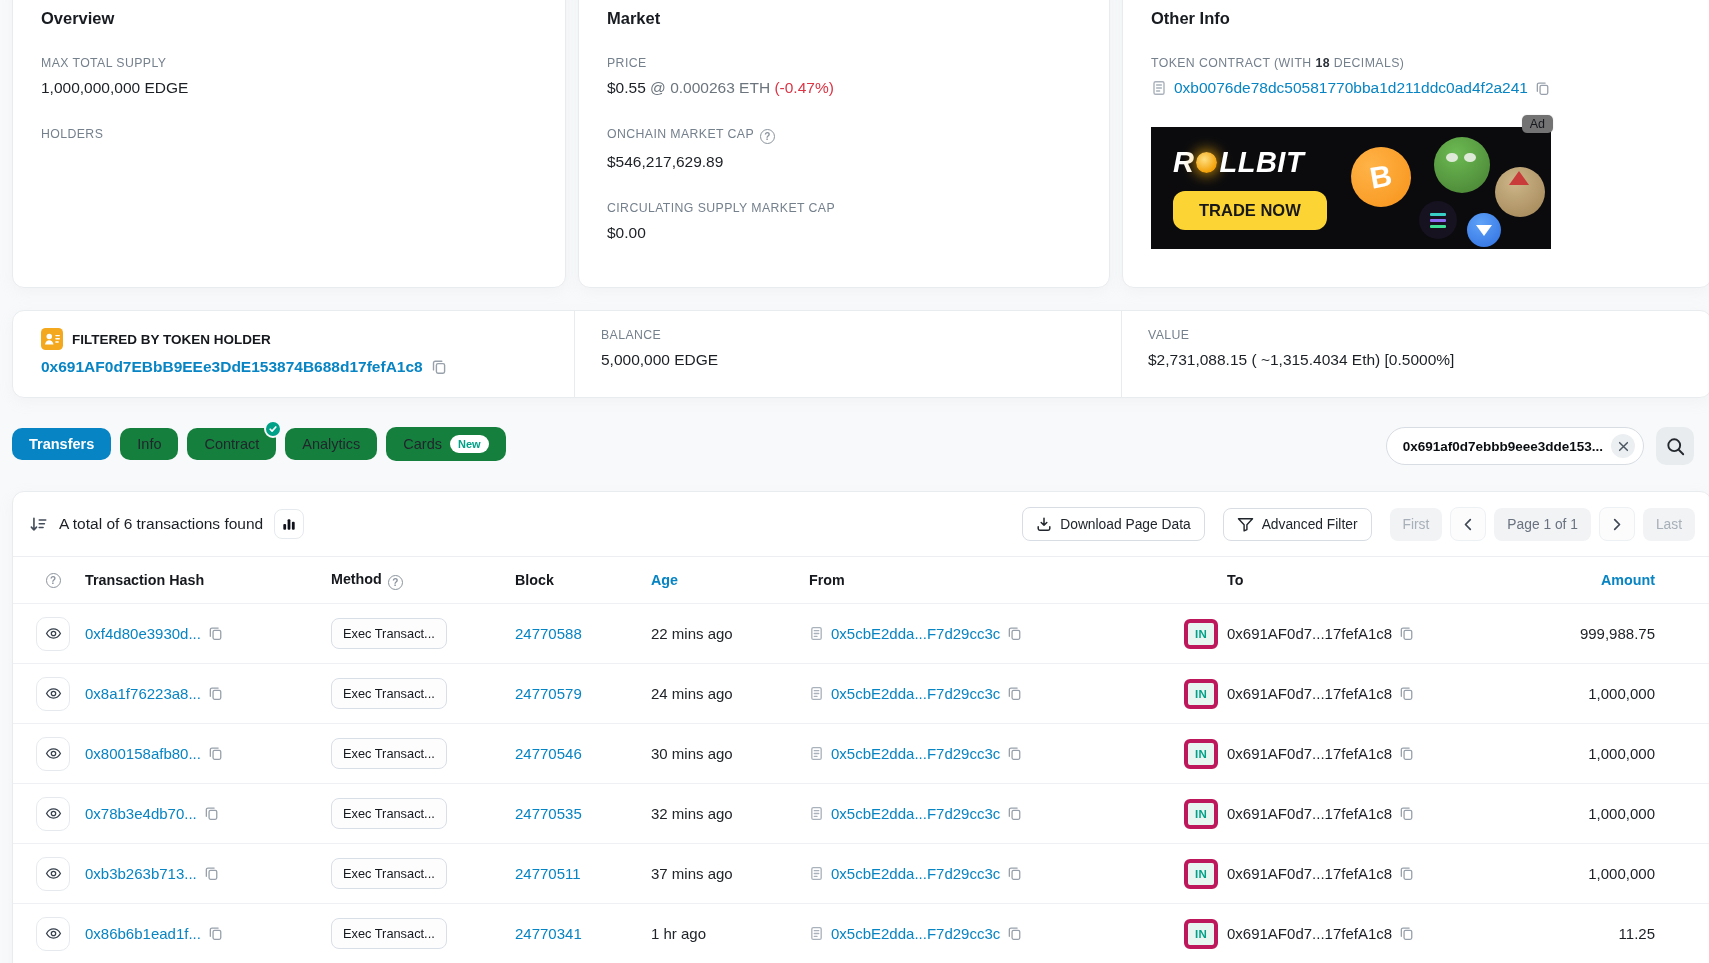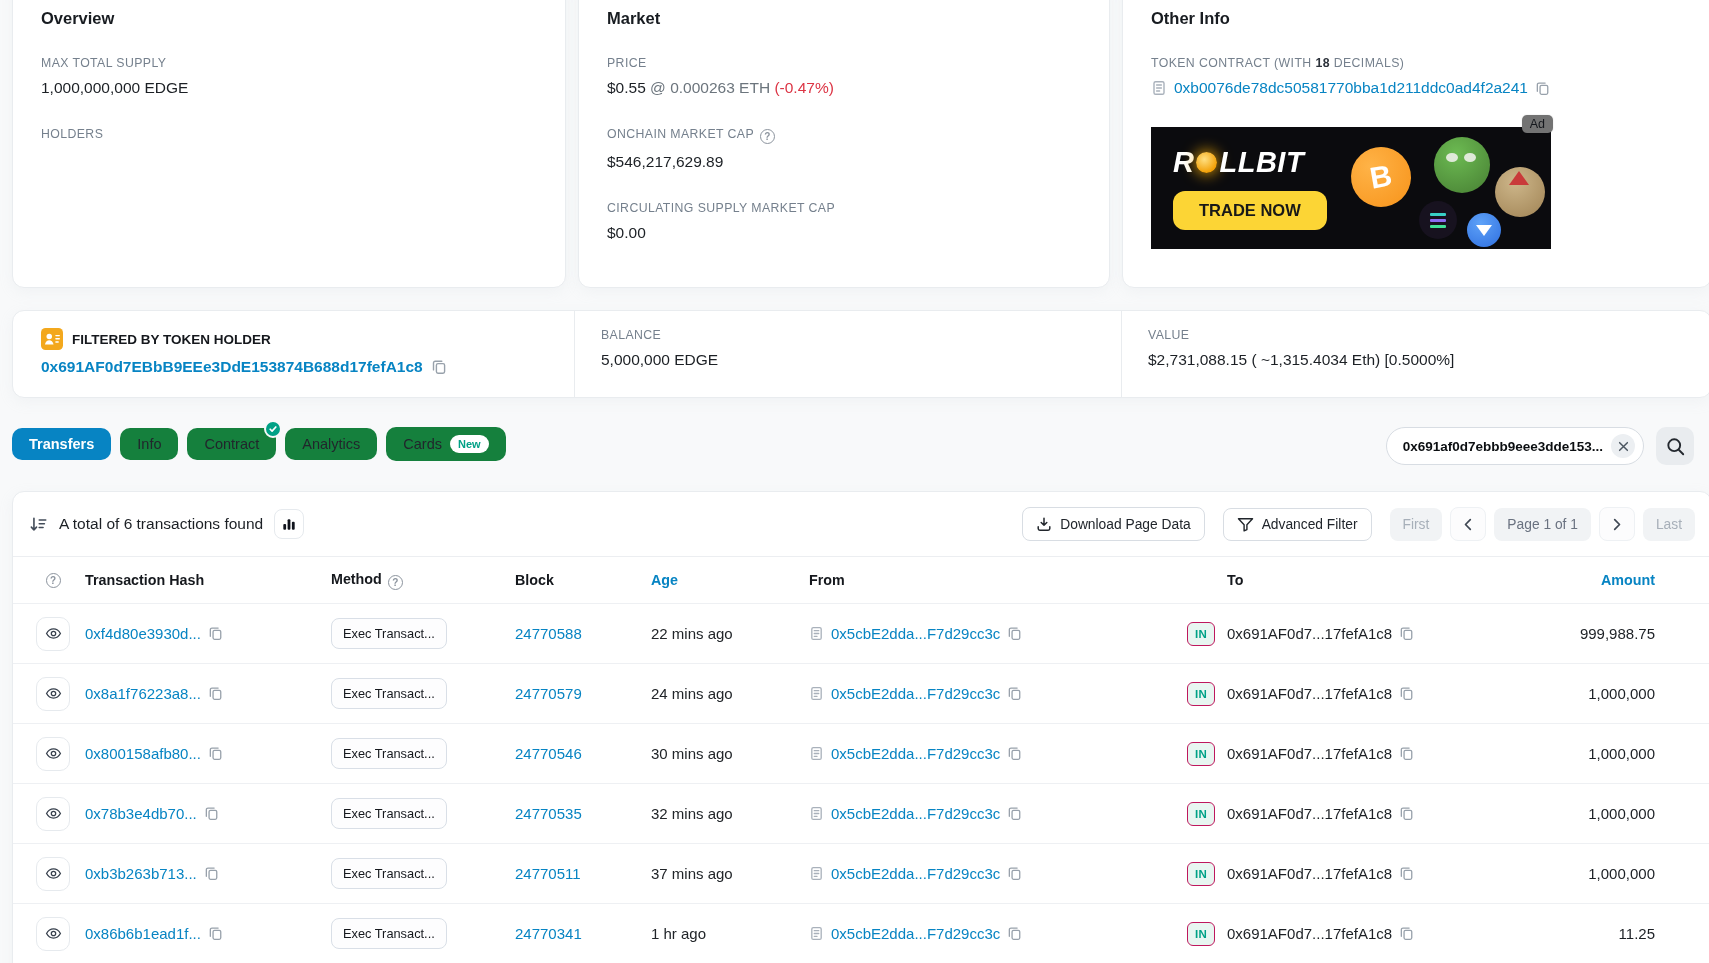--- a/index.html
+++ b/index.html
@@ -95,21 +95,21 @@
   .thead { height:46px; font-size:14.3px; font-weight:700; color:#15181d; }
   .thead .blue { color:#0784c3; cursor:pointer; }
   .th-center { display:flex; justify-content:center; }
   .th-amount { text-align:right; padding-right:56px; }
   .trow { height:60px; border-top:1px solid #eef0f3; font-size:15px; }
   .cell { display:flex; align-items:center; gap:7px; }
   .cell-center { justify-content:center; }
   .cell-amount { justify-content:flex-end; padding-right:56px; color:#1c2025; }
   .eye-btn { width:34px; height:34px; border:1px solid #e6eaee; border-radius:10px; background:#fff; display:flex; align-items:center; justify-content:center; color:#363f4c; cursor:pointer; }
   .method-btn { border:1px solid #d9dfe7; background:#fdfdfe; border-radius:8px; padding:7px 11px; font-size:12.8px; color:#15181d; cursor:pointer; white-space:nowrap; }
-  .in-badge { background:#e8f6f1; border:1px solid #be185d; color:#00a186; font-weight:700; font-size:11.5px; padding:5px 7px; border-radius:6px; letter-spacing:.3px; }
+  .in-badge { background:#e8f6f1; border:4px solid #be185d; color:#00a186; font-weight:700; font-size:11.5px; padding:5px 7px; border-radius:6px; letter-spacing:.3px; }
   .to-addr { color:#1c2025; }
 </style>
 </head>
 <body>
 
 <div class="row-grid top-cards">
 
   <div class="card">
     <div class="card-title">Overview</div>
     <div class="lbl">MAX TOTAL SUPPLY</div>

